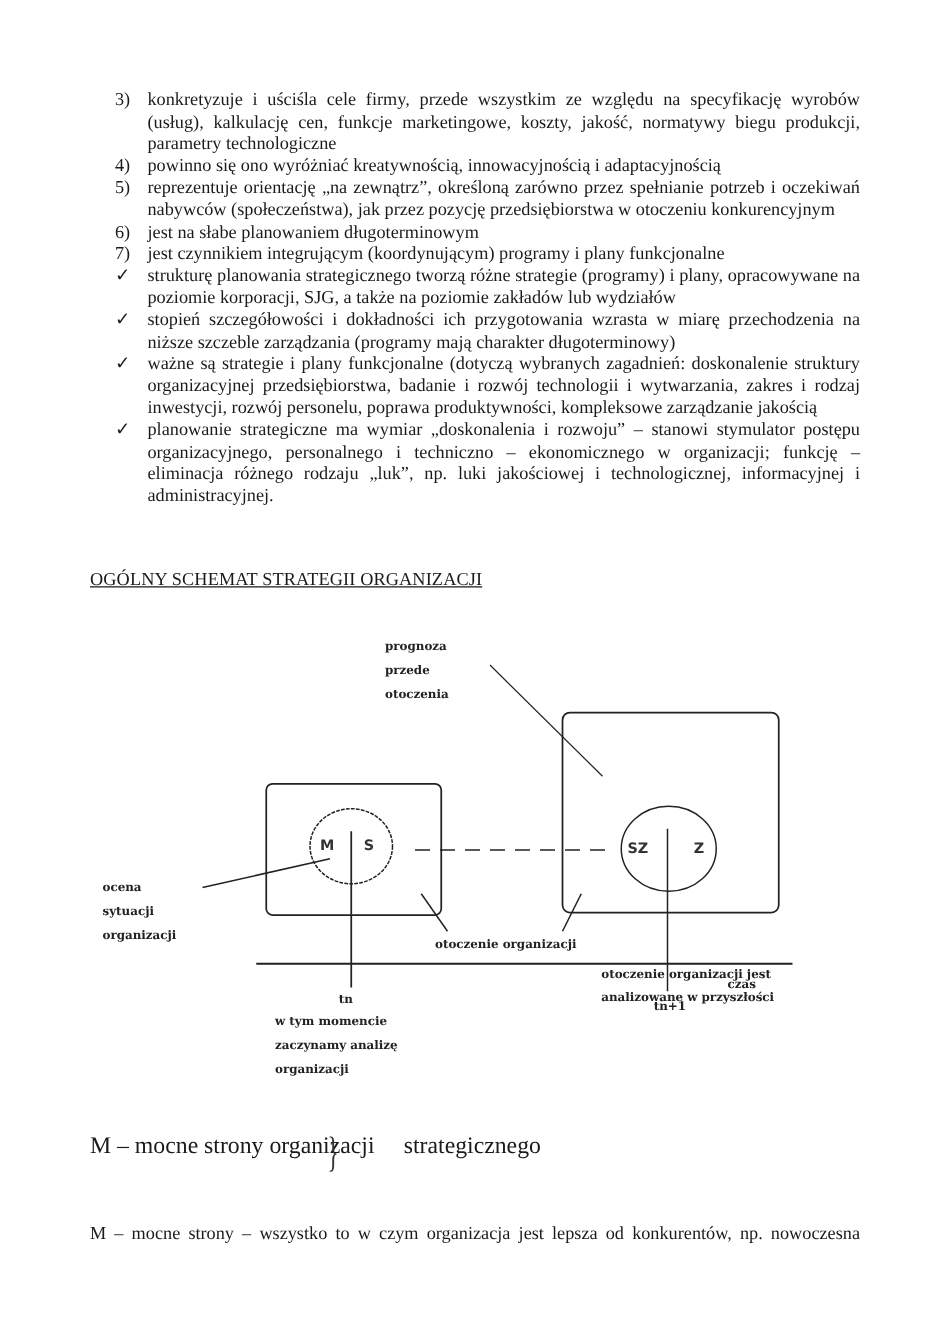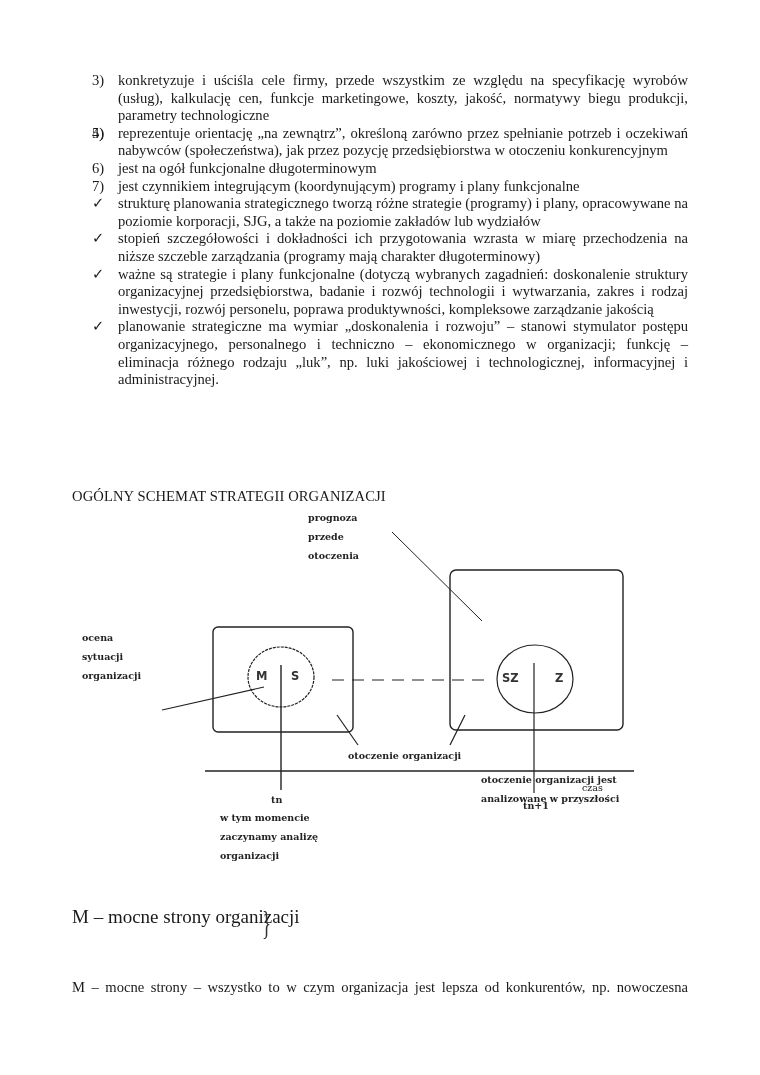--- a/index.html
+++ b/index.html
@@ -1,35 +1,35 @@
 <!DOCTYPE html>
 <html><head>
 <meta charset="utf-8">
 <style>
   html, body { margin:0; padding:0; background:#ffffff; }
   body { width:760px; height:1075px; position:relative; overflow:hidden;
          font-family:"Liberation Serif", serif; color:#1a1a1a; }
   .list { position:absolute; left:92px; top:72px; width:596px; margin:0; padding:0; list-style:none; }
   .list li { position:relative; padding-left:26px; font-size:14.6px; line-height:17.6px; text-align:justify; }
   .list li .marker { position:absolute; left:0; top:0; }
-  .heading { position:absolute; left:72px; top:488px; font-size:14.6px; letter-spacing:0.1px; }
+  .heading { position:absolute; left:72px; top:456px; font-size:14.6px; letter-spacing:0.1px;text-decoration:underline; }
   .diagram { position:absolute; left:0; top:0; width:760px; height:1075px; }
   .dlabel { position:absolute; font-family:"DejaVu Serif", serif; font-size:9.5px; font-weight:bold; color:#222; line-height:19px; }
   .letter { position:absolute; font-family:"DejaVu Sans", sans-serif; font-size:11.5px; font-weight:bold; color:#333; }
   .legend { position:absolute; font-size:19px; line-height:19px; }
   .footer-line { position:absolute; left:72px; top:979px; width:616px; font-size:14.6px; text-align:justify; text-align-last:justify; }
 </style>
 </head>
 <body>
 
 <ul class="list">
   <li><span class="marker">3)</span><span>konkretyzuje i uściśla cele firmy, przede wszystkim ze względu na specyfikację wyrobów (usług), kalkulację cen, funkcje marketingowe, koszty, jakość, normatywy biegu produkcji, parametry technologiczne</span></li>
-  <li><span class="marker">4)</span></li>
+  <li><span class="marker">4)</span><span>powinno się ono wyróżniać kreatywnością, innowacyjnością i adaptacyjnością</span></li>
   <li><span class="marker">5)</span><span>reprezentuje orientację „na zewnątrz”, określoną zarówno przez spełnianie potrzeb i oczekiwań nabywców (społeczeństwa), jak przez pozycję przedsiębiorstwa w otoczeniu konkurencyjnym</span></li>
-  <li><span class="marker">6)</span><span>jest na ogół funkcjonalne długoterminowym</span></li>
+  <li><span class="marker">6)</span><span>jest na słabe planowaniem długoterminowym</span></li>
   <li><span class="marker">7)</span><span>jest czynnikiem integrującym (koordynującym) programy i plany funkcjonalne</span></li>
   <li><span class="marker">✓</span><span>strukturę planowania strategicznego tworzą różne strategie (programy) i plany, opracowywane na poziomie korporacji, SJG, a także na poziomie zakładów lub wydziałów</span></li>
   <li><span class="marker">✓</span><span>stopień szczegółowości i dokładności ich przygotowania wzrasta w miarę przechodzenia na niższe szczeble zarządzania (programy mają charakter długoterminowy)</span></li>
   <li><span class="marker">✓</span><span>ważne są strategie i plany funkcjonalne (dotyczą wybranych zagadnień: doskonalenie struktury organizacyjnej przedsiębiorstwa, badanie i rozwój technologii i wytwarzania, zakres i rodzaj inwestycji, rozwój personelu, poprawa produktywności, kompleksowe zarządzanie jakością</span></li>
   <li><span class="marker">✓</span><span>planowanie strategiczne ma wymiar „doskonalenia i rozwoju” – stanowi stymulator postępu organizacyjnego, personalnego i techniczno – ekonomicznego w organizacji; funkcję – eliminacja różnego rodzaju „luk”, np. luki jakościowej i technologicznej, informacyjnej i administracyjnej.</span></li>
 </ul>
 
 <div class="heading">OGÓLNY SCHEMAT STRATEGII ORGANIZACJI</div>
 
 <div class="diagram">
@@ -60,49 +60,50 @@
       <line x1="205" y1="771" x2="634" y2="771" stroke-width="1.5"></line>
     </g>
   </svg>
 
   <div class="dlabel" style="left:308px;top:508px">
     <div>prognoza</div>
     <div>przede</div>
     <div>otoczenia</div>
   </div>
 
-  <div class="dlabel" style="left:82px;top:628px">
+  <div class="dlabel" style="left:82px;top:701px">
     <div>ocena</div>
     <div>sytuacji</div>
     <div>organizacji</div>
   </div>
 
   <div class="letter" style="left:256px;top:669px">M</div>
   <div class="letter" style="left:291px;top:669px">S</div>
   <div class="letter" style="left:502px;top:671px">SZ</div>
   <div class="letter" style="left:555px;top:671px">Z</div>
 
   <div class="dlabel" style="left:348px;top:746px">otoczenie organizacji</div>
 
-  <div class="dlabel" style="left:582px;top:778px;font-weight:normal">czas</div>
+  <div class="dlabel" style="left:582px;top:778px;font-weight:bold">czas</div>
 
   <div class="dlabel" style="left:271px;top:790px">tn</div>
   <div class="dlabel" style="left:220px;top:808px">
     <div>w tym momencie</div>
     <div>zaczynamy analizę</div>
     <div>organizacji</div>
   </div>
 
   <div class="dlabel" style="left:523px;top:796px">tn+1</div>
   <div class="dlabel" style="left:481px;top:770px">
     <div>otoczenie organizacji jest</div>
     <div>analizowane w przyszłości</div>
   </div>
 </div>
 
 <div class="legend" style="left:72px;top:907px">
   <div>M – mocne strony organizacji</div>
 </div>
 <div class="legend" style="left:262px;top:903px;font-size:34px;line-height:40px;transform:scaleX(0.55);transform-origin:left top;color:#333">}</div>
 <div class="legend" style="left:298px;top:907px">
+  <div style="padding-left:25px">strategicznego</div>
 </div>
 
 <div class="footer-line">M – mocne strony – wszystko to w czym organizacja jest lepsza od konkurentów, np. nowoczesna</div>
 
 </body></html>

